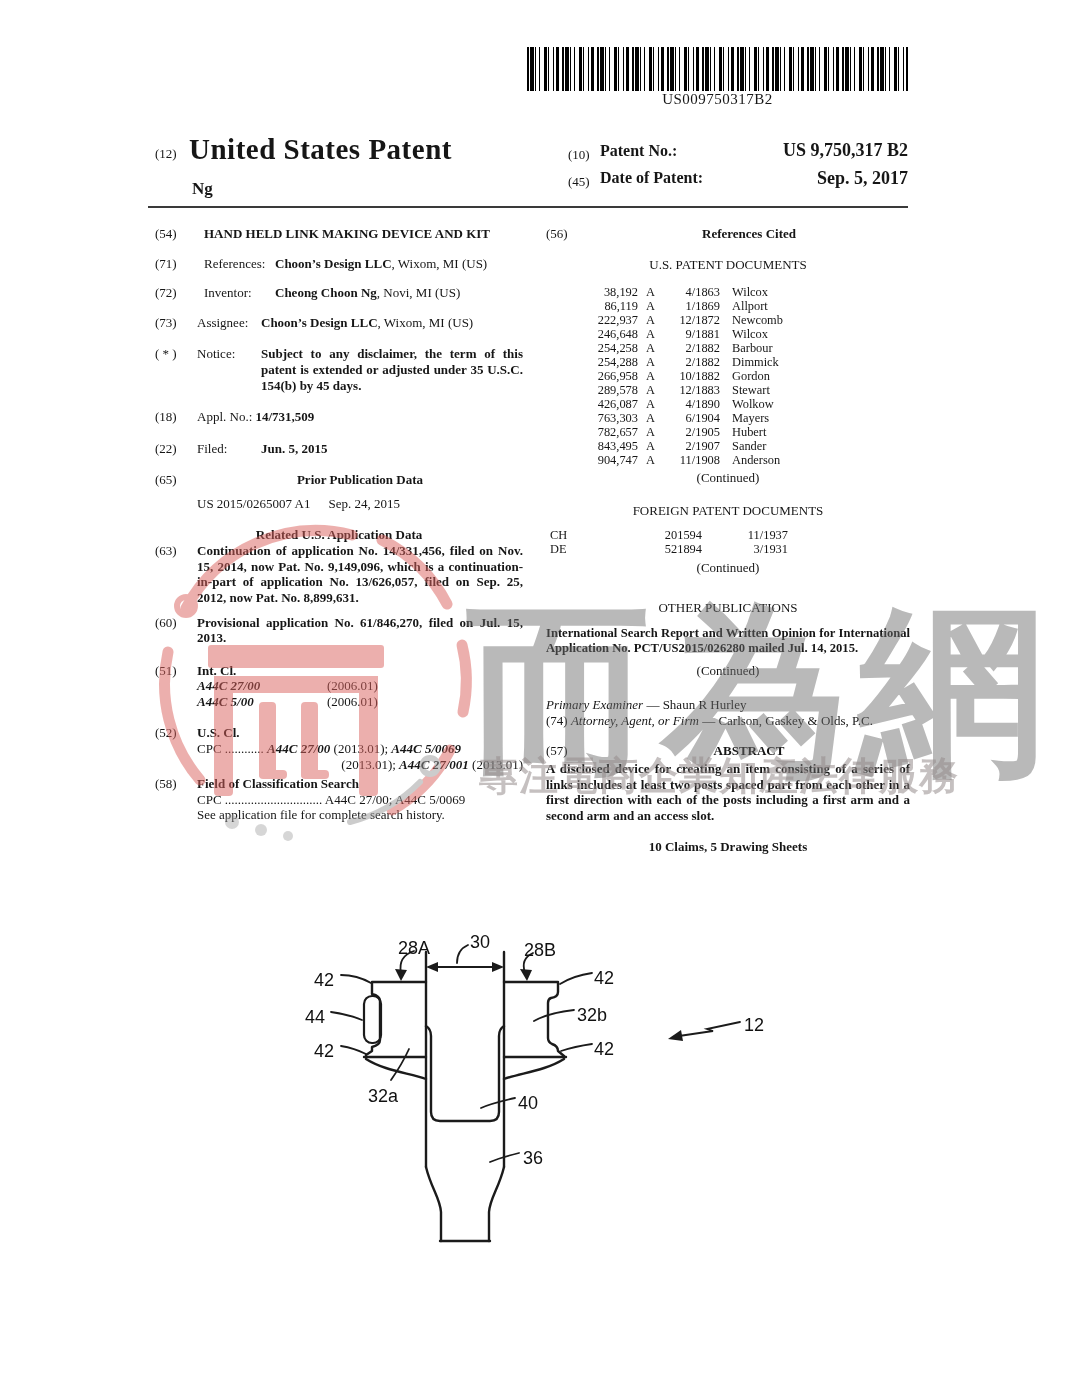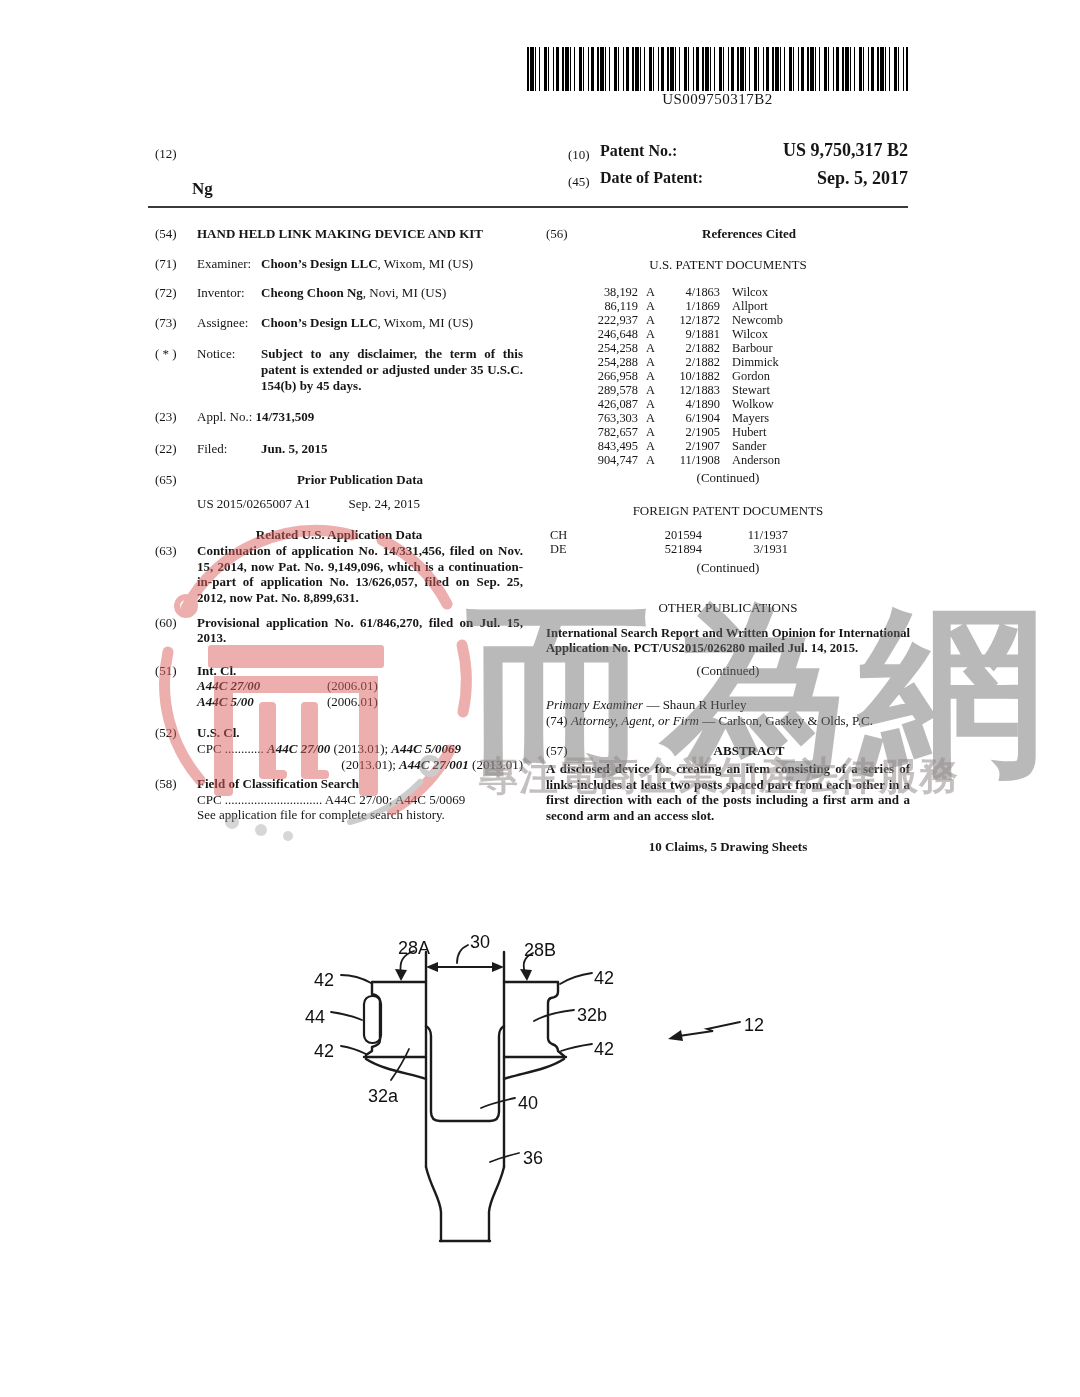--- a/index.html
+++ b/index.html
@@ -20,22 +20,22 @@
   .h-rule{position:absolute;left:148px;top:206px;width:760px;height:2px;background:#3a3a3a;}
   
   .colL{position:absolute;left:155px;top:226px;width:368px;font-size:13px;line-height:15.6px;}
   .colR{position:absolute;left:546px;top:226px;width:364px;font-size:13px;line-height:15.6px;}
   .item{display:grid;grid-template-columns:42px 1fr;}
   .item3{display:grid;grid-template-columns:42px 64px 1fr;}
   .b{font-weight:bold;} .i{font-style:italic;} .bi{font-weight:bold;font-style:italic;}
   .just{text-align:justify;font-weight:bold;}
   .chead{text-align:center;font-weight:bold;}
   .cplain{text-align:center;}
-  .mb14{margin-bottom:14px;} .mb16{margin-bottom:16px;}
-  .publine{display:flex;gap:38px;margin-top:8px;margin-left:42px;align-items:center;}
+  .mb14{margin-bottom:14px;gap:7px;} .mb16{margin-bottom:16px;}
+  .publine{display:flex;gap:18px;margin-top:8px;margin-left:42px;align-items:center;}
   .introw{display:grid;grid-template-columns:130px 1fr;margin-left:42px;}
   .cpc2{text-align:right;}
   
   .refrow{display:grid;grid-template-columns:88px 24px 58px 1fr;font-size:12.4px;line-height:14px;margin-left:4px;}
   .refrow .num{text-align:right;} .refrow .kind{padding-left:8px;}
   .refrow .date{text-align:right;} .refrow .name{padding-left:12px;}
   .forrow{display:grid;grid-template-columns:44px 108px 86px;font-size:12.4px;line-height:14px;margin-left:4px;}
   .forrow .no{text-align:right;} .forrow .date{text-align:right;}
   
   .figsvg{position:absolute;left:0;top:0;z-index:1;}
@@ -49,39 +49,40 @@
 </style>
 </head>
 <body>
 
 <div class="page">
 
   <div class="barcode"></div>
   <div class="barcode-num">US009750317B2</div>
 
   <span class="h-num" style="left:155px;top:146px;">(12)</span>
+  <div class="h-title">United States Patent</div>
   <div class="h-name">Ng</div>
   <span class="h-num" style="left:568px;top:147px;">(10)</span>
   <span class="h-lab" style="left:600px;top:142px;">Patent No.:</span>
   <span class="h-val" style="top:140px;">US 9,750,317 B2</span>
   <span class="h-num" style="left:568px;top:174px;">(45)</span>
   <span class="h-lab" style="left:600px;top:169px;">Date of Patent:</span>
   <span class="h-val" style="top:168px;">Sep. 5, 2017</span>
   <div class="h-rule"></div>
 
   <div class="colL">
 
     <div class="item mb14">
       <span>(54)</span>
       <span class="b">HAND HELD LINK MAKING DEVICE AND KIT</span>
     </div>
 
     <div class="item3 mb14">
       <span>(71)</span>
-      <span>Examiner:</span>
+      <span>References:</span>
       <span><span class="b">Choon’s Design LLC</span><span>, Wixom, MI (US)</span></span>
     </div>
 
     <div class="item3 mb14">
       <span>(72)</span>
       <span>Inventor:</span>
       <span><span class="b">Cheong Choon Ng</span><span>, Novi, MI (US)</span></span>
     </div>
 
     <div class="item3 mb16" style="margin-top:3px;">
@@ -90,21 +91,21 @@
       <span><span class="b">Choon’s Design LLC</span><span>, Wixom, MI (US)</span></span>
     </div>
 
     <div class="item3 mb16">
       <span>( * )</span>
       <span>Notice:</span>
       <span class="just">Subject to any disclaimer, the term of this patent is extended or adjusted under 35 U.S.C. 154(b) by 45 days.</span>
     </div>
 
     <div class="item mb16">
-      <span>(23)</span>
+      <span>(18)</span>
       <span><span>Appl. No.:</span>&nbsp;<span class="b">14/731,509</span></span>
     </div>
 
     <div class="item3 mb16">
       <span>(22)</span>
       <span>Filed:</span>
       <span class="b">Jun. 5, 2015</span>
     </div>
 
     <div class="item">

